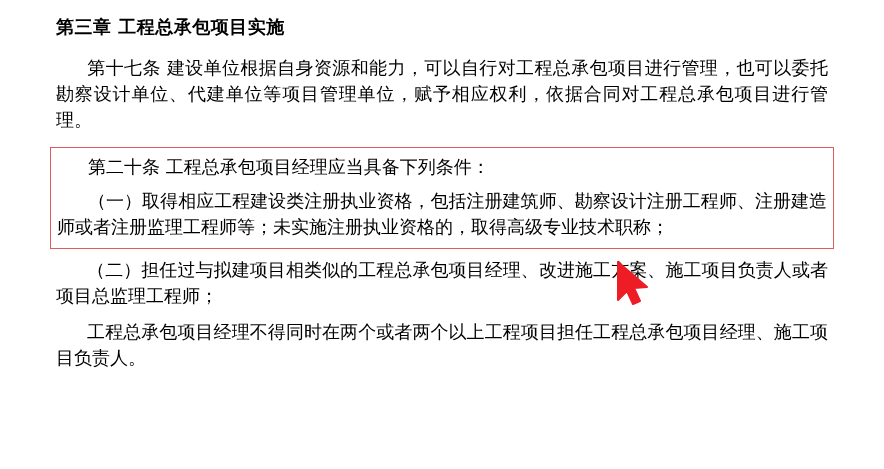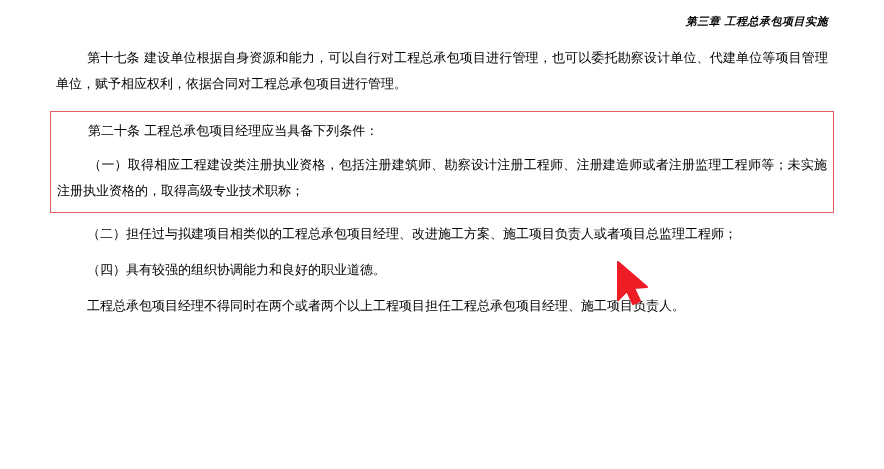--- a/index.html
+++ b/index.html
@@ -15,30 +15,29 @@
     color: #000000;
   }
   .page {
     position: relative;
     width: 884px;
     height: 469px;
     box-sizing: border-box;
     padding: 10px 56px 0 56px;
   }
   .doc-title {
-    text-align: right;
-    font-size: 11px;
+    text-align: left;
+    font-size: 18px;
     font-weight: bold;
     letter-spacing: 0.5px;
     margin: 4px 0 16px 0;
     line-height: 1.4;
-    font-style: italic;
   }
   .para {
-    font-size: 13px;
+    font-size: 18px;
     line-height: 26px;
     text-align: justify;
     margin: 0 0 10px 0;
     text-indent: 0;
   }
   .para .indent {
     display: inline-block;
     width: 31px;
   }
   .para.item .indent {
@@ -79,21 +78,20 @@
 
 
   <div class="highlight-box">
     <p class="para"><span class="indent"></span><span>第二十条  工程总承包项目经理应当具备下列条件：</span></p>
     <p class="para item"><span class="indent"></span><span>（一）取得相应工程建设类注册执业资格，包括注册建筑师、勘察设计注册工程师、注册建造师或者注册监理工程师等；未实施注册执业资格的，取得高级专业技术职称；</span></p>
   </div>
 
   <p class="para item"><span class="indent"></span><span>（二）担任过与拟建项目相类似的工程总承包项目经理、改进施工方案、施工项目负责人或者项目总监理工程师；</span></p>
 
 
-  <p class="para item"><span class="indent"></span><span>（四）具有较强的组织协调能力和良好的职业道德。</span></p>
 
   <p class="para"><span class="indent"></span><span>工程总承包项目经理不得同时在两个或者两个以上工程项目担任工程总承包项目经理、施工项目负责人。</span></p>
 
   <svg class="cursor" viewBox="0 0 42 46" xmlns="http://www.w3.org/2000/svg">
     <path d="M4 2 L4 40 L13 31 L19 44 L26 41 L20 28 L33 27 Z" fill="#ee1c25" stroke="#ee1c25" stroke-width="2" stroke-linejoin="round"></path>
   </svg>
 
 </div>
 
 </body></html>

